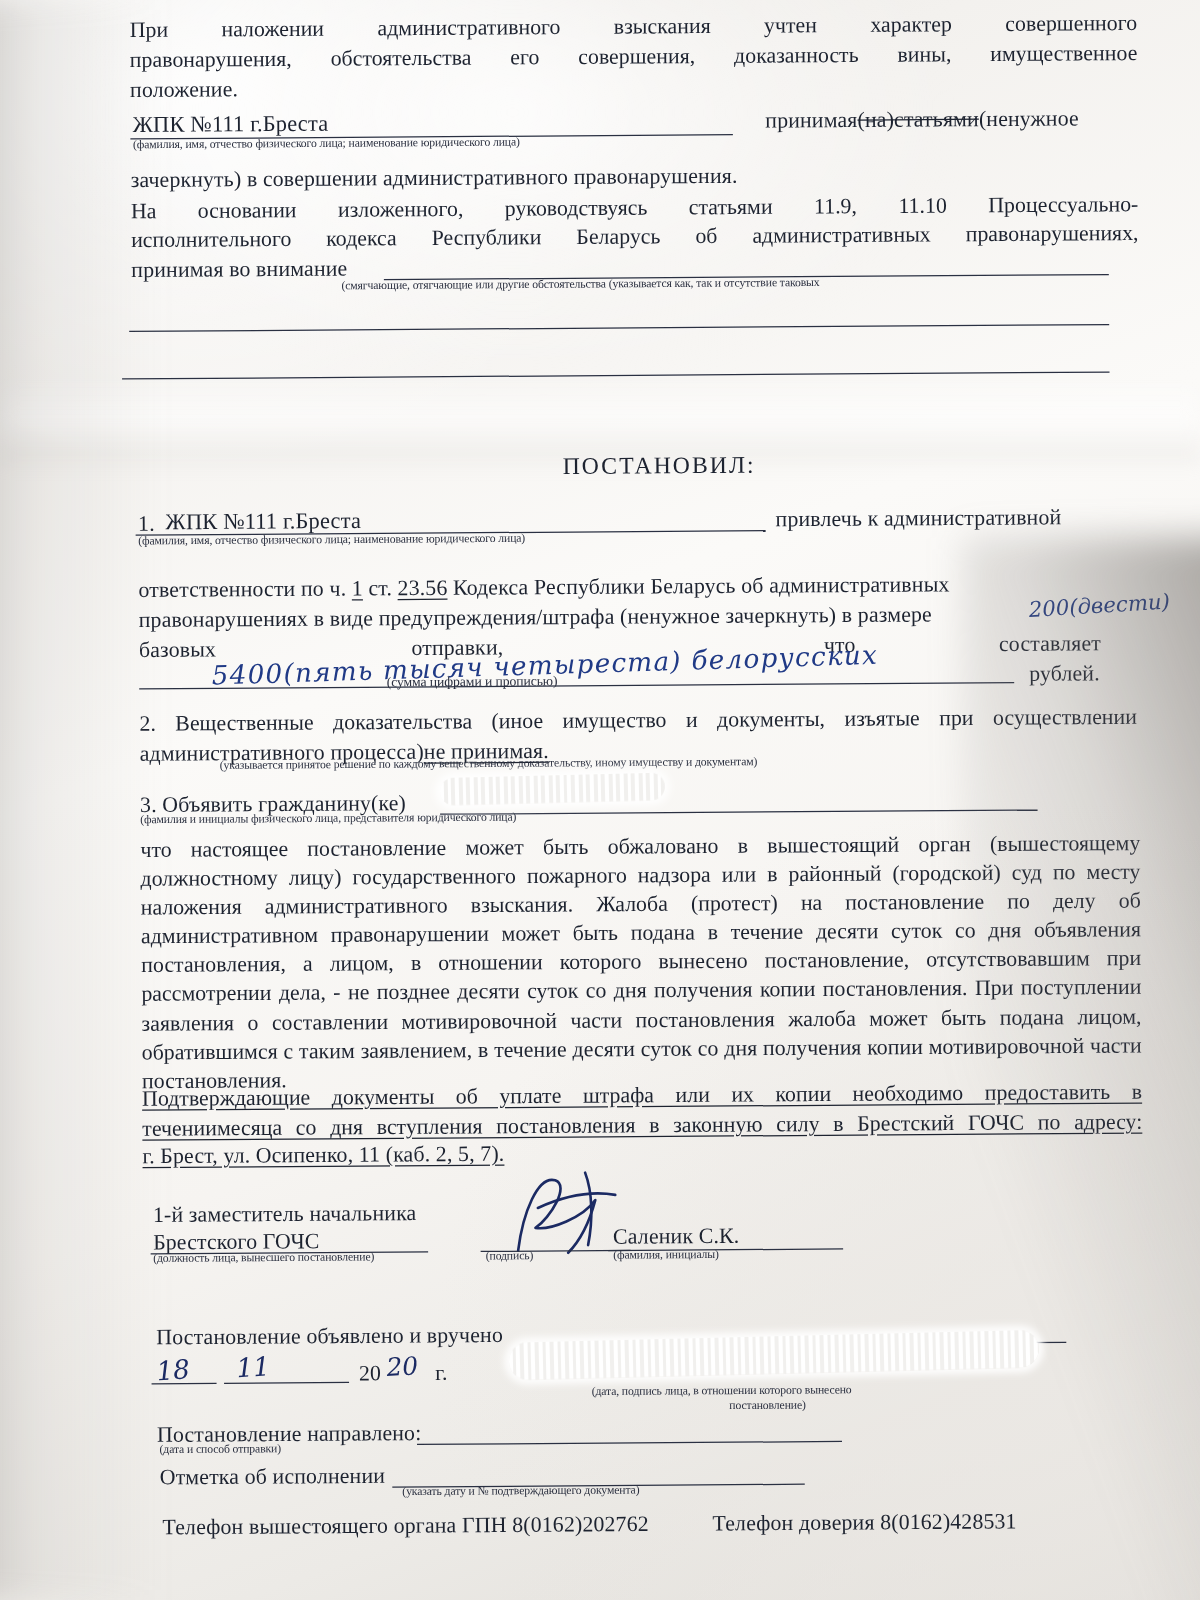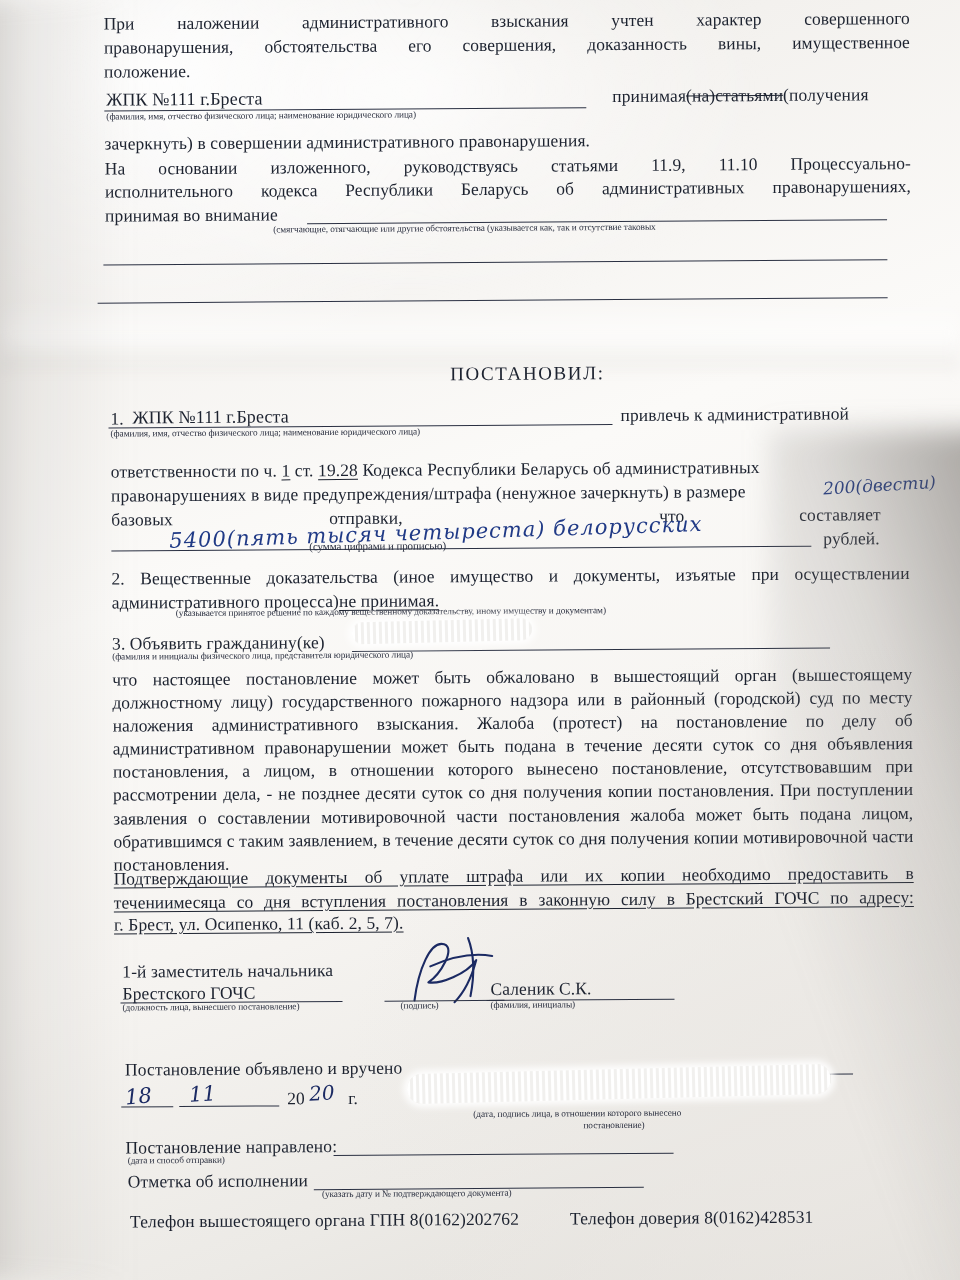--- a/index.html
+++ b/index.html
@@ -162,21 +162,21 @@
 
     <div class="just" style="left:108px; top:10px; width:806px;">При наложении административного взыскания учтен характер совершенного</div>
     <div class="just" style="left:108px; top:34px; width:806px;">правонарушения, обстоятельства его совершения, доказанность вины, имущественное</div>
     <div class="ln" style="left:108px; top:58px;">положение.</div>
 
     <div class="ln" style="left:110px; top:86px; font-size:18px;">ЖПК №111 г.Бреста</div>
     <div class="rule" style="left:108px; top:108px; width:482px;"></div>
     <div class="hint" style="left:110px; top:110px;">(фамилия, имя, отчество физического лица; наименование юридического лица)</div>
 
     <div class="ln" style="left:616px; top:86px;">
-      <span>принимая</span><span class="strike">(на)</span><span class="strike">статьями</span><span>(получения</span>
+      <span>принимая</span><span class="strike">(на)</span><span class="strike">статьями</span><span>(ненужное</span>
     </div>
     <div class="ln" style="left:108px; top:130px;">зачеркнуть) в совершении административного правонарушения.</div>
 
     <div class="just" style="left:108px; top:155px; width:806px;">На основании изложенного, руководствуясь статьями 11.9, 11.10 Процессуально-</div>
     <div class="just" style="left:108px; top:178px; width:806px;">исполнительного кодекса Республики Беларусь об административных правонарушениях,</div>
     <div class="ln" style="left:108px; top:202px;">принимая во внимание</div>
     <div class="rule" style="left:310px; top:222px; width:580px;"></div>
     <div class="hint" style="left:276px; top:224px;">(смягчающие, отягчающие или другие обстоятельства (указывается как, так и отсутствие таковых</div>
     <div class="rule" style="left:106px; top:262px; width:784px;"></div>
     <div class="rule" style="left:100px; top:300px; width:790px;"></div>
@@ -186,21 +186,21 @@
     <div class="ln" style="left:112px; top:405px;">1.</div>
     <div class="ln" style="left:134px; top:404px; font-size:18px;">ЖПК №111 г.Бреста</div>
     <div class="ln" style="left:622px; top:405px;">привлечь к административной</div>
     <div class="rule" style="left:110px; top:425px; width:504px;"></div>
     <div class="hint" style="left:112px; top:427px;">(фамилия, имя, отчество физического лица; наименование юридического лица)</div>
 
     <div class="ln" style="left:112px; top:458px;">
       <span>ответственности по ч.</span>
       <span class="ul">1</span>
       <span>ст.</span>
-      <span class="ul">19.28</span>
+      <span class="ul">23.56</span>
       <span>Кодекса Республики Беларусь об административных</span>
     </div>
 
     <div class="ln" style="left:112px; top:482px;">правонарушениях в виде предупреждения/штрафа (ненужное зачеркнуть) в размере</div>
     <div class="hand hand-blue" style="left:824px; top:478px; font-size:17px; transform:rotate(-3deg);">200(двести)</div>
 
     <div class="ln" style="left:112px; top:506px;">базовых</div>
     <div class="ln" style="left:330px; top:506px;">отправки,</div>
     <div class="ln" style="left:660px; top:506px;">что</div>
     <div class="ln" style="left:800px; top:506px;">составляет</div>
@@ -230,21 +230,21 @@
     <div class="ln" style="left:120px; top:980px;">Брестского ГОЧС</div>
     <div class="rule" style="left:118px; top:1000px; width:222px;"></div>
     <div class="hint" style="left:120px; top:1001px;">(должность лица, вынесшего постановление)</div>
 
     <svg class="sig" style="left:398px; top:930px;" width="120" height="80" viewBox="0 0 120 80">
       <path d="M14 70 C18 40, 30 10, 44 14 C56 18, 40 44, 28 52 C40 54, 66 44, 76 30 C70 52, 62 64, 54 72"></path>
       <path d="M30 36 C48 28, 70 22, 92 26"></path>
       <path d="M68 8 C74 24, 74 46, 70 66"></path>
     </svg>
     <div class="rule" style="left:382px; top:1000px; width:120px;"></div>
-    <div class="hint" style="left:398px; top:1001px;">(подпись)</div>
+    <div class="hint" style="left:386px; top:1001px;">(подпись)</div>
 
     <div class="ln" style="left:488px; top:978px;">Саленик С.К.</div>
     <div class="rule" style="left:484px; top:1000px; width:188px;"></div>
     <div class="hint" style="left:488px; top:1001px;">(фамилия, инициалы)</div>
 
     <div class="ln" style="left:122px; top:1056px;">Постановление объявлено и вручено</div>
     <div class="rule" style="left:430px; top:1076px; width:420px;"></div>
 
     <div class="hand" style="left:122px; top:1082px; font-size:21px; transform:rotate(-4deg);">18</div>
     <div class="rule" style="left:118px; top:1104px; width:52px;"></div>

